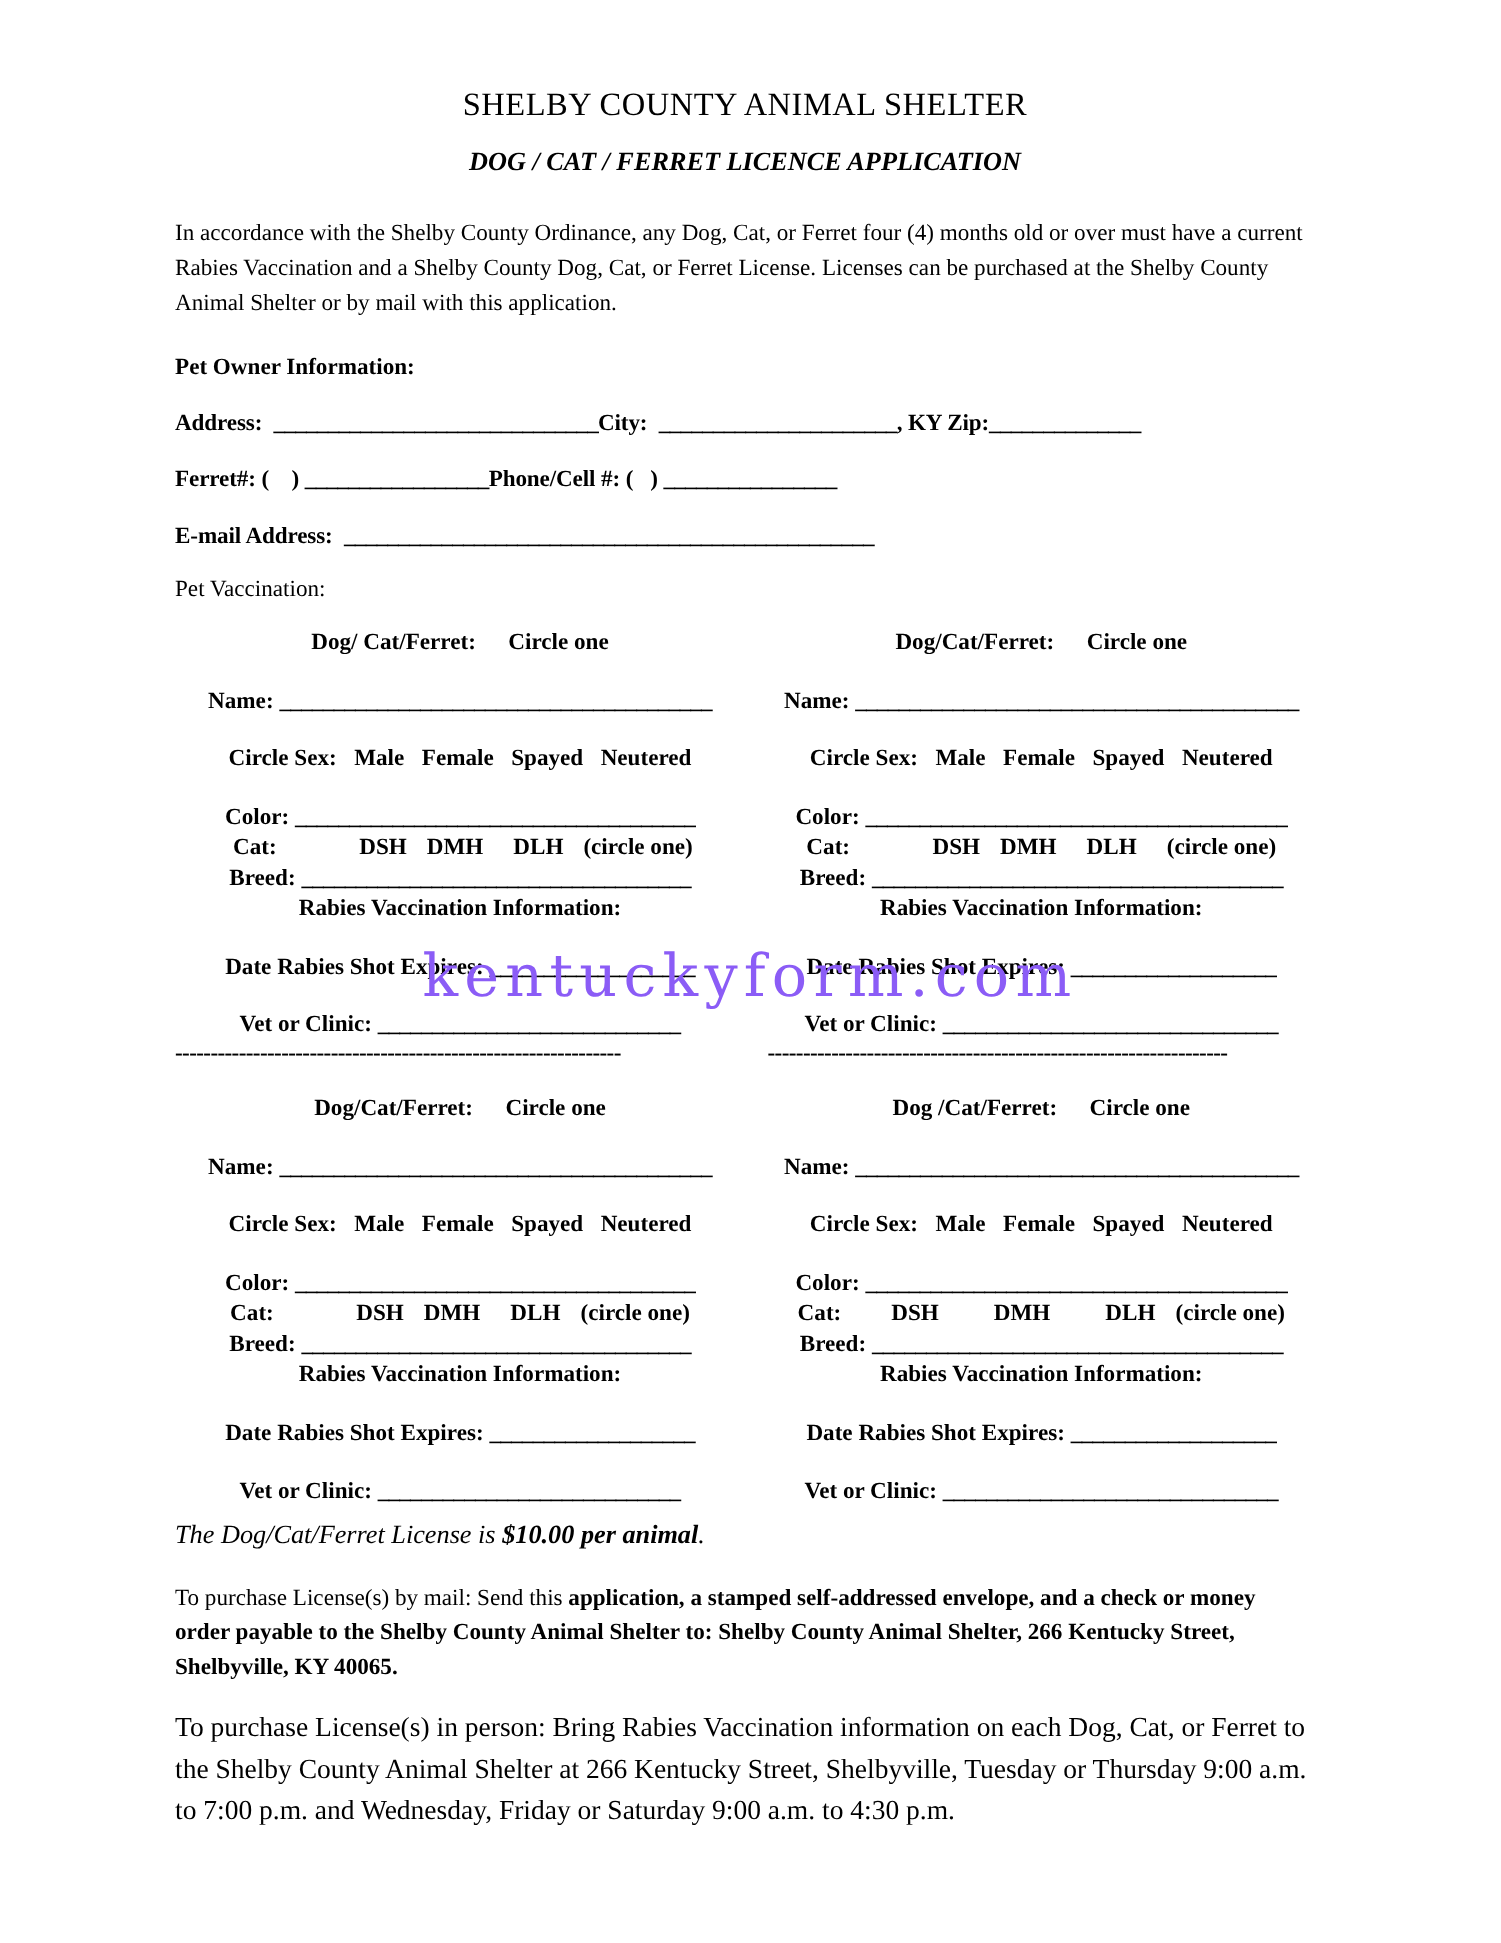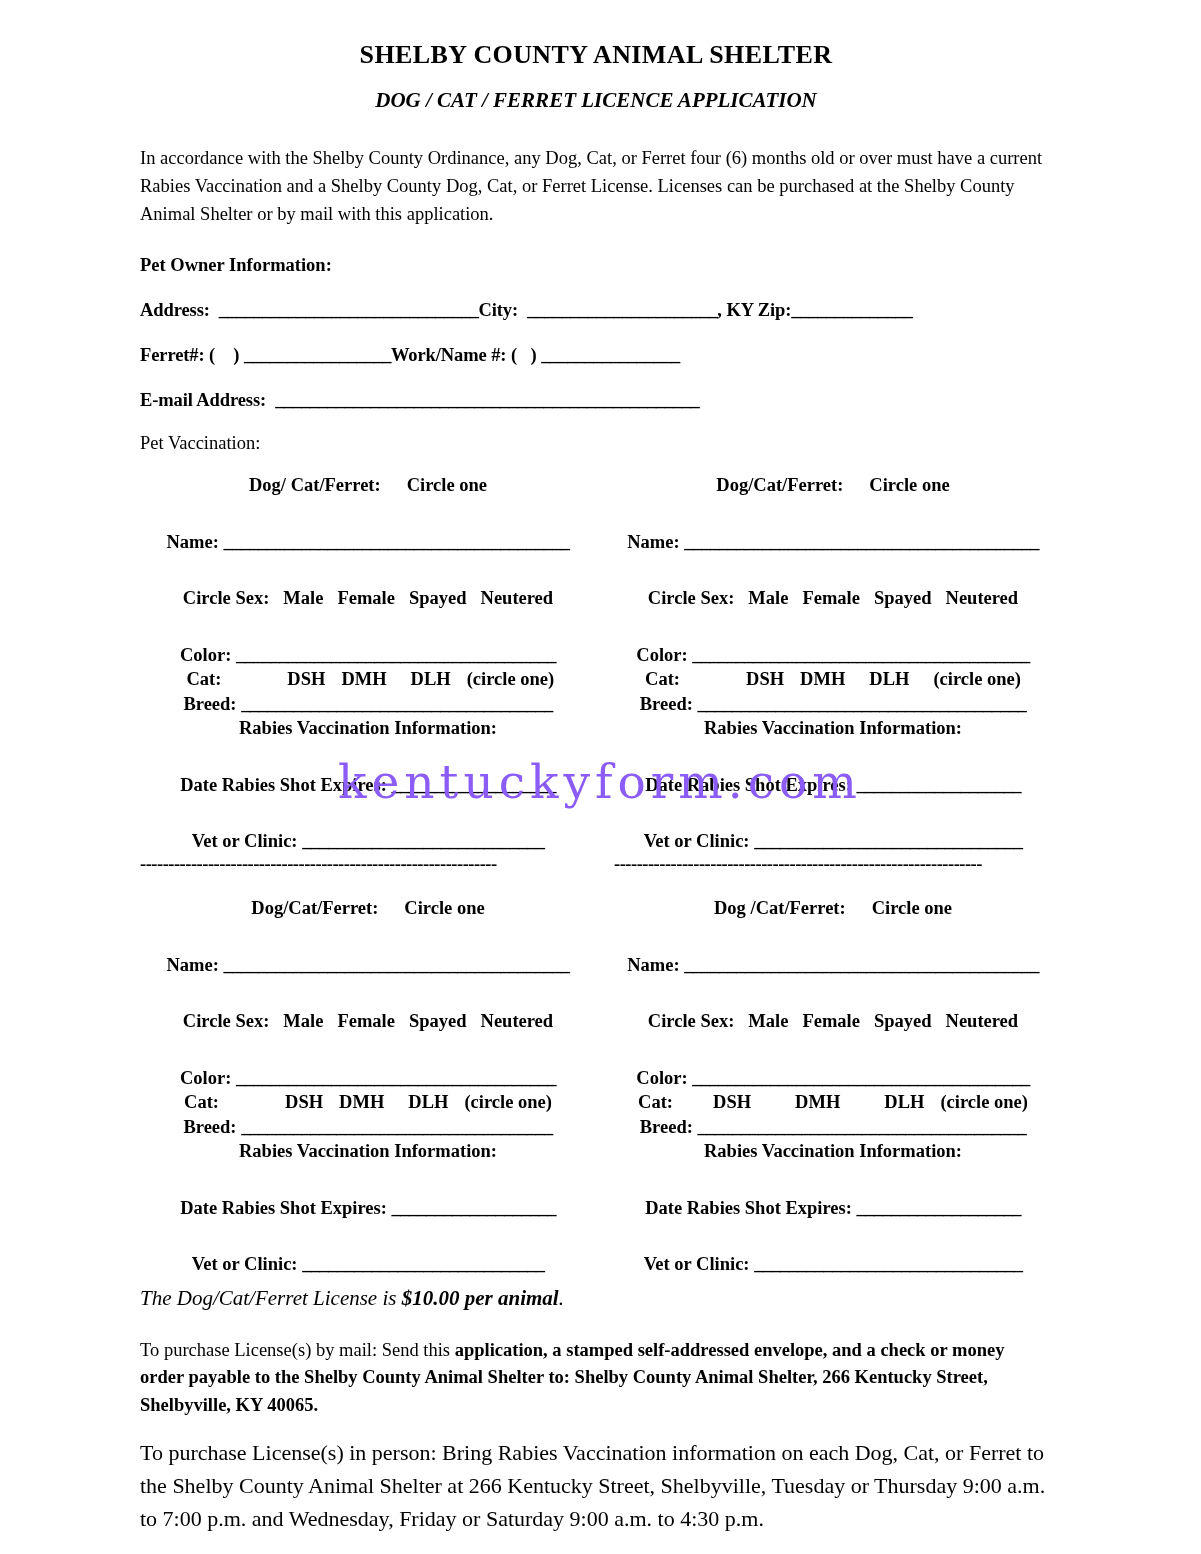--- a/index.html
+++ b/index.html
@@ -24,23 +24,23 @@
     top: 0;
     width: 912px;
     height: 1554px;
   }
 
   
   .doc-title {
     text-align: center;
     font-size: 26px;
     letter-spacing: 0.4px;
-    margin-top: 41px;
+    margin-top: 70px;
     line-height: 1.1;
-    font-weight: 700;
+    font-weight: 400;
   }
   .doc-subtitle {
     text-align: center;
     font-size: 21px;
     font-weight: bold;
     font-style: italic;
     margin-top: 19px;
     line-height: 1.1;
   }
 
@@ -83,21 +83,21 @@
   }
   .pet-col.right { padding-left: 18px; }
 
   .pet-line {
     font-size: 18.5px;
     font-weight: bold;
     white-space: nowrap;
     line-height: 1.0;
     text-align: center;
   }
-  .sp-lg { margin-top: 38px; }
+  .sp-lg { margin-top: 28px; }
   .sp-tight { margin-top: 6px; }
 
   .sexline { letter-spacing: 0px; }
   .sexline .gap { display: inline-block; width: 14px; }
 
   .catline .tab { display: inline-block; width: 66px; }
   .catline .tab2 { display: inline-block; width: 16px; }
   .catline .tab3 { display: inline-block; width: 24px; }
   .catline .tab-wide { display: inline-block; width: 40px; }
   .catline .tab-wide2 { display: inline-block; width: 44px; }
@@ -152,32 +152,32 @@
 
 <div id="page">
 
   <div id="watermark">kentuckyform.com</div>
 
   <div id="sheet">
 
     <div class="doc-title">SHELBY COUNTY ANIMAL SHELTER</div>
     <div class="doc-subtitle">DOG / CAT / FERRET LICENCE APPLICATION</div>
 
-    <div class="intro">In accordance with the Shelby County Ordinance, any Dog, Cat, or Ferret four (6) months old or over must have a current Rabies Vaccination and a Shelby County Dog, Cat, or Ferret License. Licenses can be purchased at the Shelby County Animal Shelter or by mail with this application.</div>
+    <div class="intro">In accordance with the Shelby County Ordinance, any Dog, Cat, or Ferret four (4) months old or over must have a current Rabies Vaccination and a Shelby County Dog, Cat, or Ferret License. Licenses can be purchased at the Shelby County Animal Shelter or by mail with this application.</div>
 
     <div class="section-label">Pet Owner Information:</div>
 
 
     <div class="owner-row">
       <span>Address:</span>
       <span>&nbsp;</span><span class="u">______________________________</span><span>City:</span><span>&nbsp;&nbsp;</span><span class="u">______________________</span><span>, KY Zip:</span><span class="u">______________</span>
     </div>
 
     <div class="owner-row">
-      <span>Ferret#: (</span><span>&nbsp;&nbsp;&nbsp;&nbsp;</span><span>)</span><span>&nbsp;</span><span class="u">_________________</span><span>Work/Name #: (</span><span>&nbsp;&nbsp;&nbsp;</span><span>)</span><span>&nbsp;</span><span class="u">________________</span>
+      <span>Ferret#: (</span><span>&nbsp;&nbsp;&nbsp;&nbsp;</span><span>)</span><span>&nbsp;</span><span class="u">_________________</span><span>Phone/Cell #: (</span><span>&nbsp;&nbsp;&nbsp;</span><span>)</span><span>&nbsp;</span><span class="u">________________</span>
     </div>
 
     <div class="owner-row">
       <span>E-mail Address:</span>
       <span>&nbsp;</span><span class="u">_________________________________________________</span>
     </div>
 
     <div class="plain-label">Pet Vaccination:</div>
 
     <div class="pet-grid" style="margin-top:22px;">

